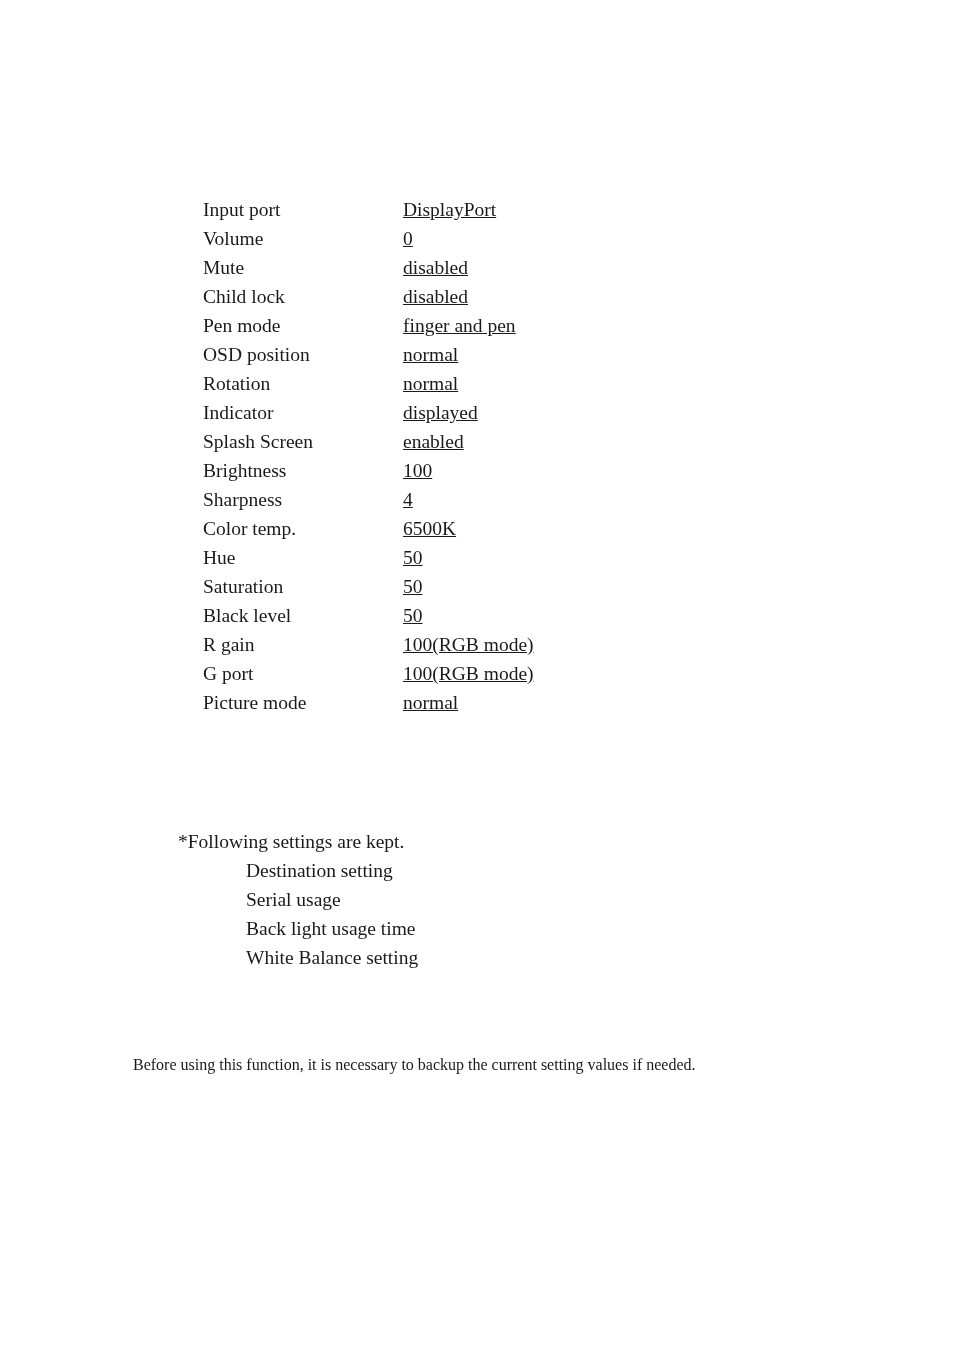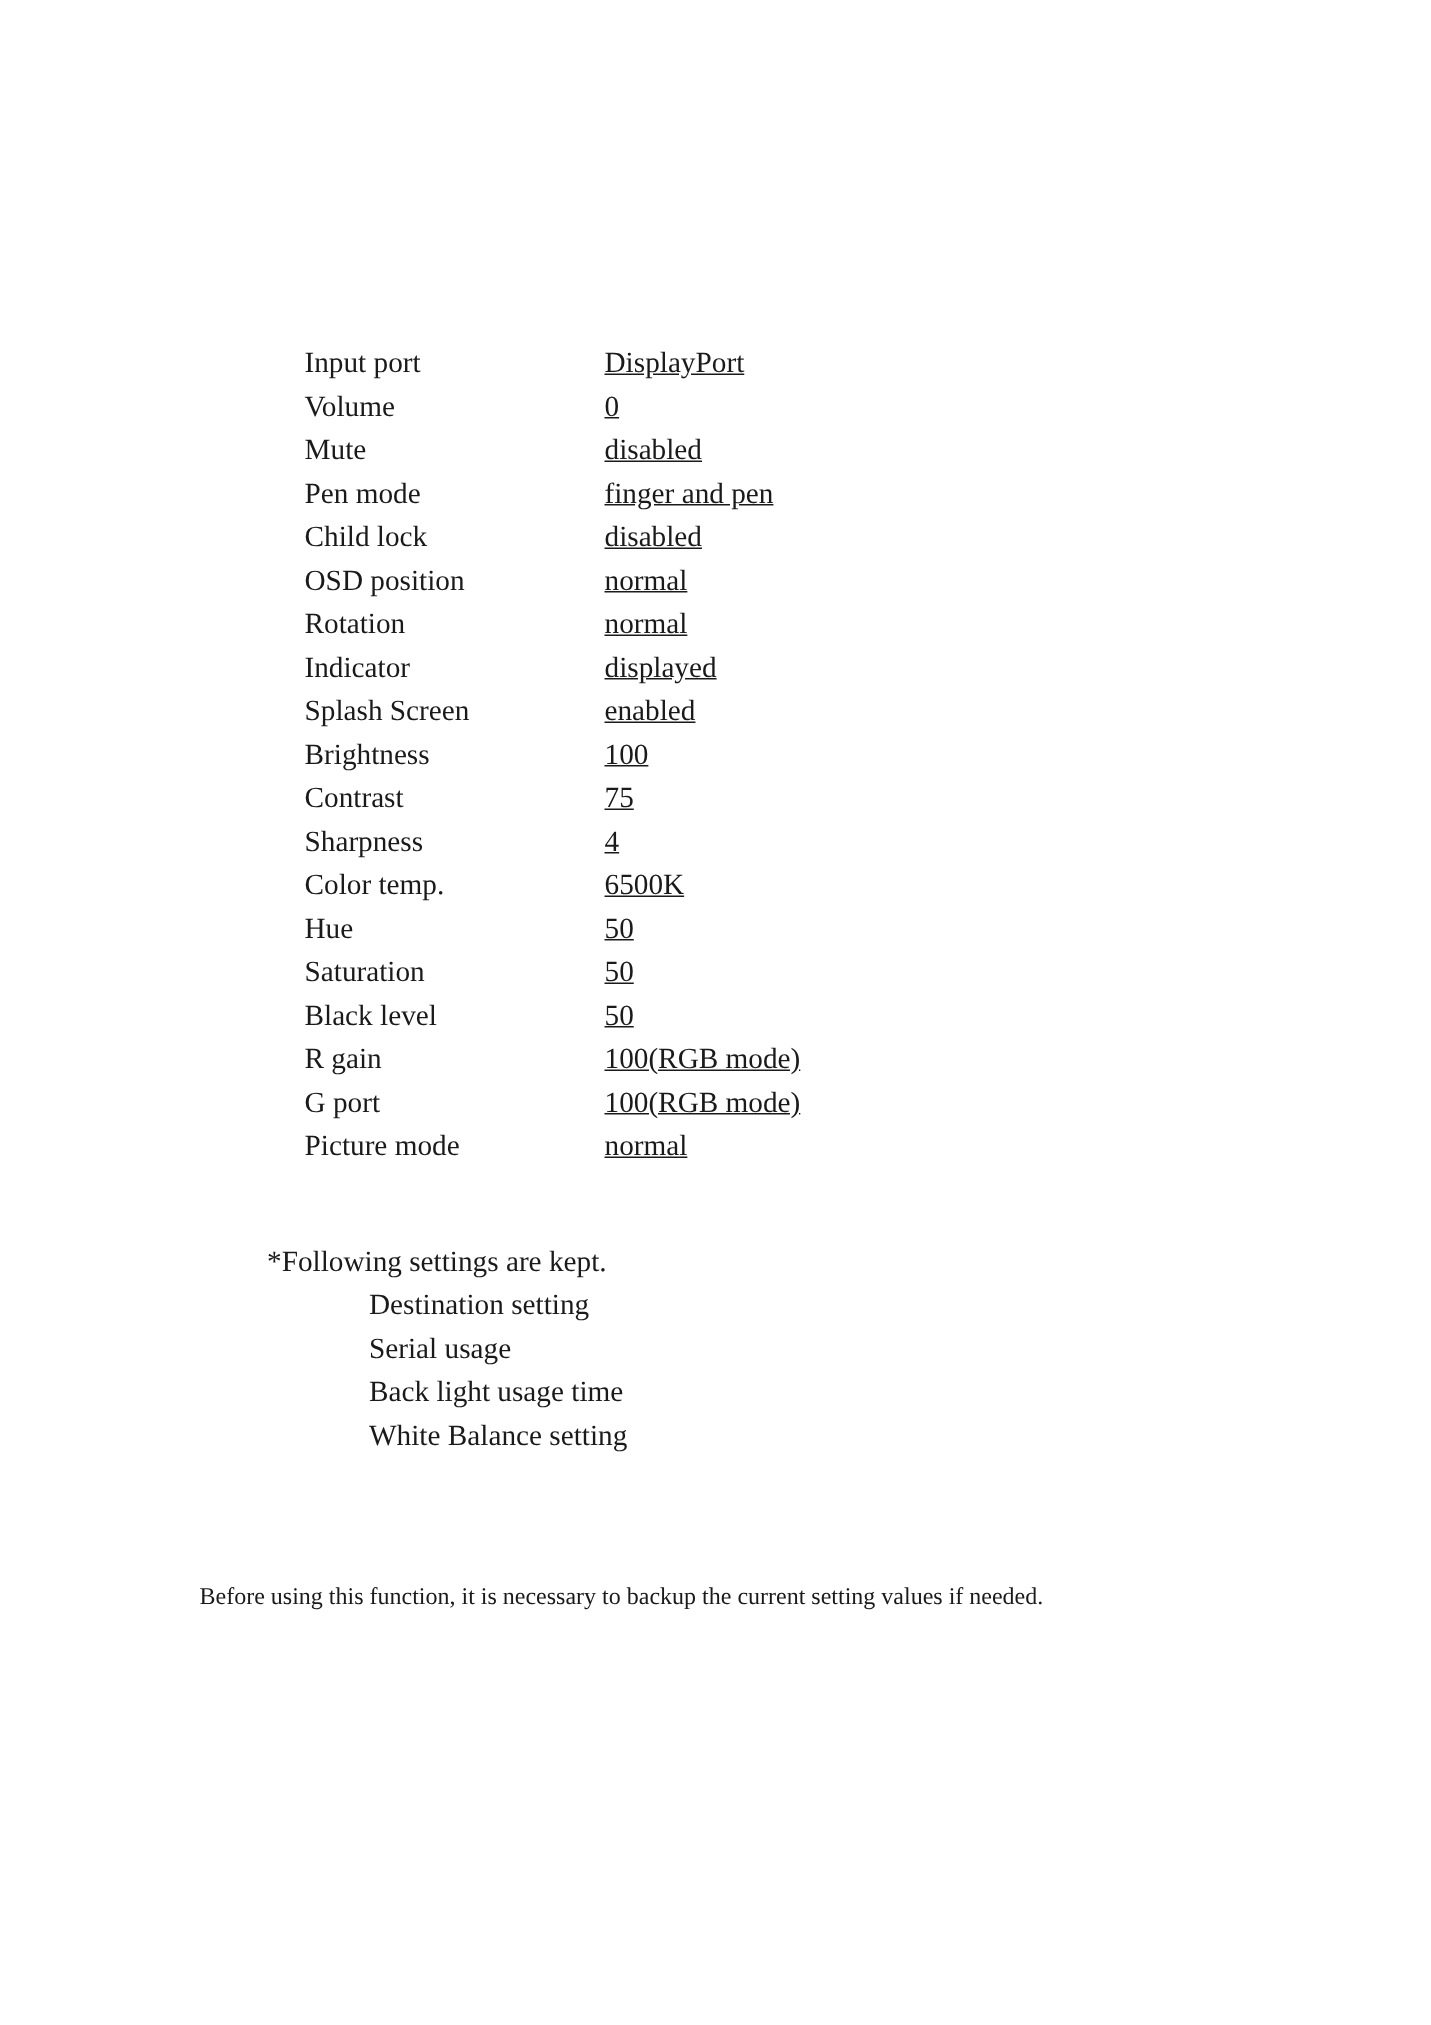--- a/index.html
+++ b/index.html
@@ -24,21 +24,21 @@
     left: 0;
     width: 954px;
     height: 1350px;
     background: #ffffff;
   }
 
   
   .settings-table {
     position: absolute;
     left: 203px;
-    top: 233px;
+    top: 200px;
     border-collapse: collapse;
     font-size: 19.5px;
     line-height: 1;
   }
   .settings-table tr {
     height: 29px;
   }
   .settings-table td {
     padding: 0;
     vertical-align: baseline;
@@ -101,50 +101,46 @@
       </tr>
       <tr>
         <td class="label-cell">Volume</td>
         <td class="value-cell">0</td>
       </tr>
       <tr>
         <td class="label-cell">Mute</td>
         <td class="value-cell">disabled</td>
       </tr>
       <tr>
+        <td class="label-cell">Child lock</td>
+        <td class="value-cell">disabled</td>
+      </tr>
+      <tr>
         <td class="label-cell">Pen mode</td>
         <td class="value-cell">finger and pen</td>
-      </tr>
-      <tr>
-        <td class="label-cell">Child lock</td>
-        <td class="value-cell">disabled</td>
       </tr>
       <tr>
         <td class="label-cell">OSD position</td>
         <td class="value-cell">normal</td>
       </tr>
       <tr>
         <td class="label-cell">Rotation</td>
         <td class="value-cell">normal</td>
       </tr>
       <tr>
         <td class="label-cell">Indicator</td>
         <td class="value-cell">displayed</td>
       </tr>
       <tr>
         <td class="label-cell">Splash Screen</td>
         <td class="value-cell">enabled</td>
       </tr>
       <tr>
         <td class="label-cell">Brightness</td>
         <td class="value-cell">100</td>
-      </tr>
-      <tr>
-        <td class="label-cell">Contrast</td>
-        <td class="value-cell">75</td>
       </tr>
       <tr>
         <td class="label-cell">Sharpness</td>
         <td class="value-cell">4</td>
       </tr>
       <tr>
         <td class="label-cell">Color temp.</td>
         <td class="value-cell">6500K</td>
       </tr>
       <tr>

